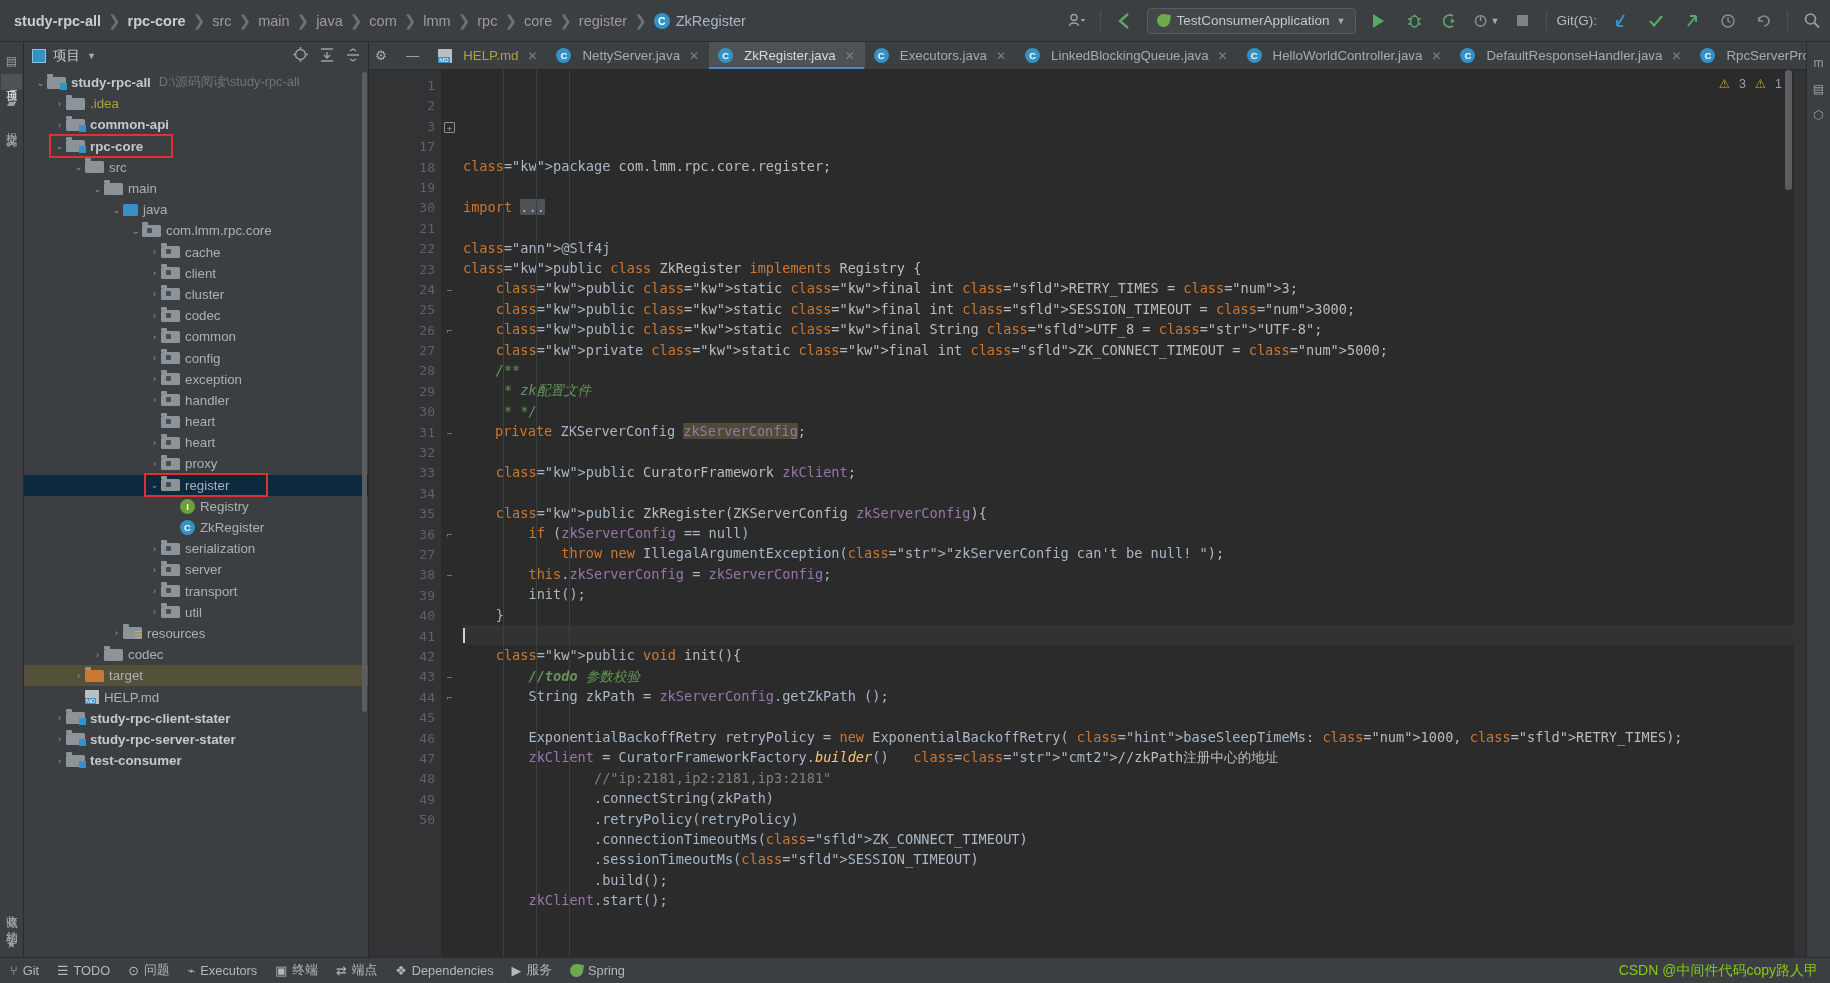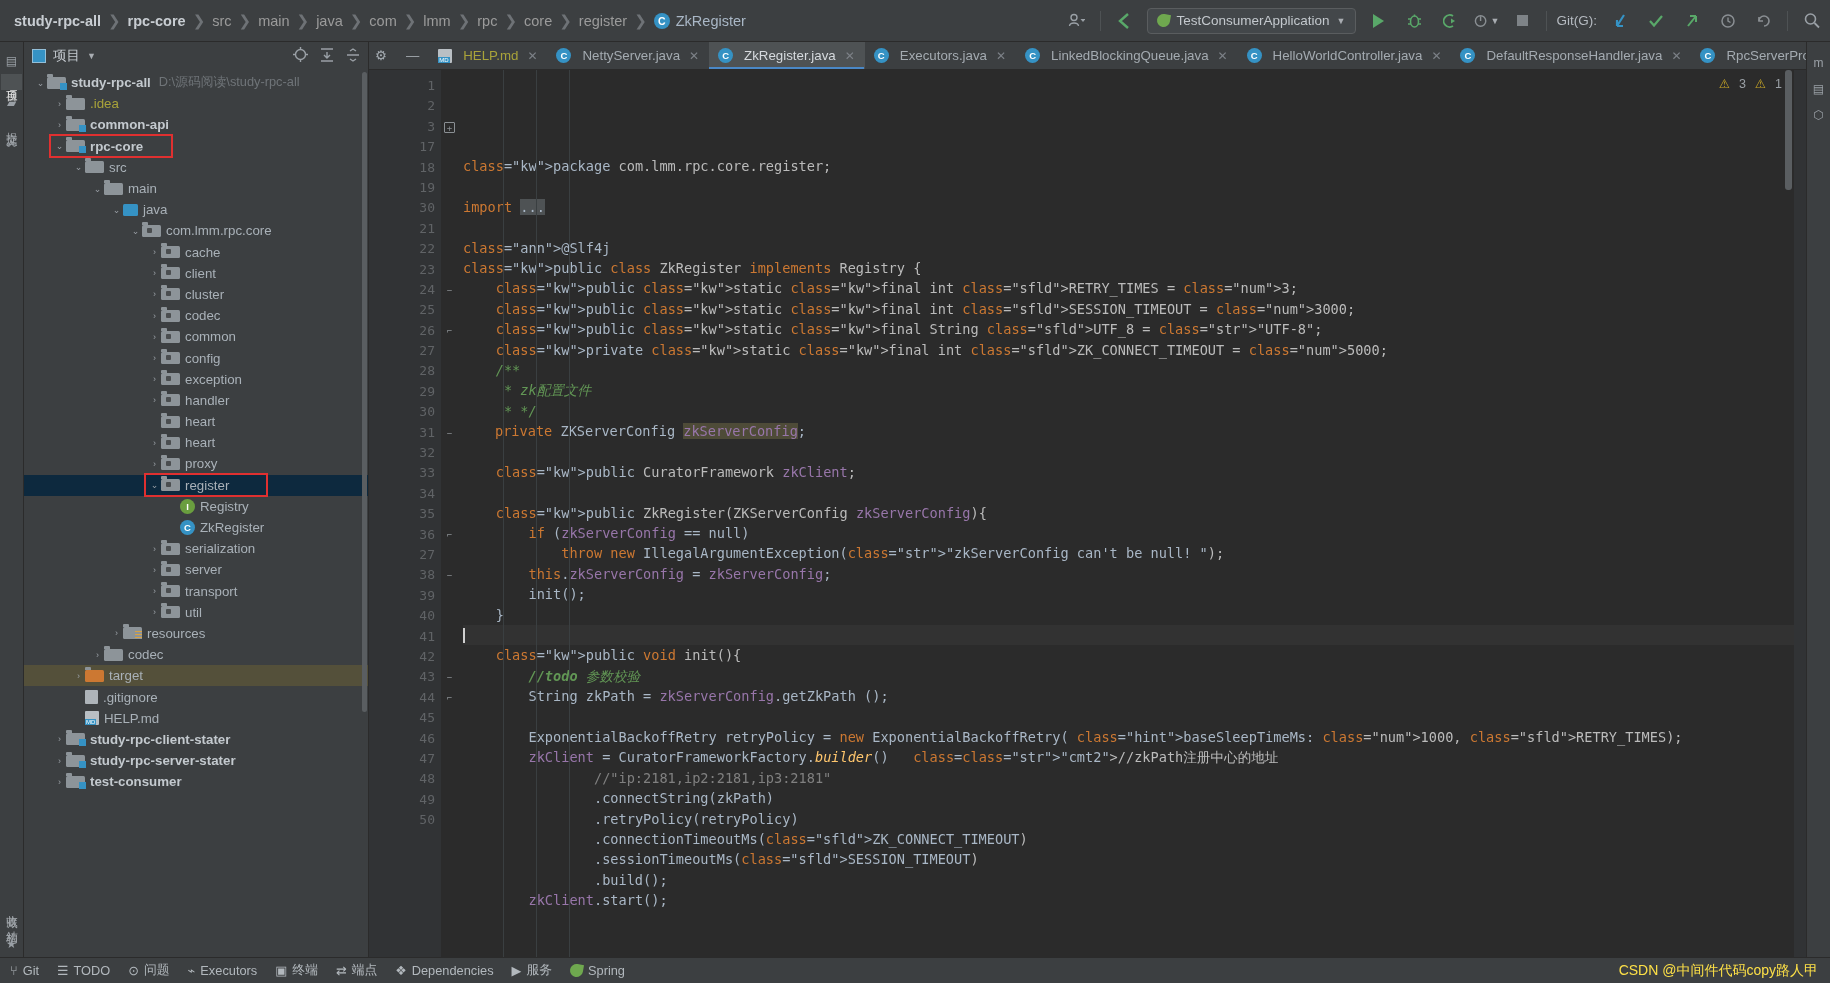--- a/index.html
+++ b/index.html
@@ -114,21 +114,21 @@
   .inspect { position:absolute; right:24px; top:6px; display:flex; gap:9px; font-size:12.5px; align-items:center; }
   .warn { color:#c9a726; } .wcount{color:#9aa0a6;}
   .rail-right { width:24px; background:#3c3f41; border-left:1px solid #2b2b2b; flex:none;
     display:flex; flex-direction:column; align-items:center; padding-top:8px; }
 
   
   .status { height:26px; background:#3c3f41; border-top:1px solid #2b2b2b;
     display:flex; align-items:center; gap:18px; padding:0 10px; flex:none; font-size:12.8px;
     color:#b2b8bd; position:relative; }
   .st-item { display:flex; align-items:center; gap:5px; }
-  .watermark { position:absolute; right:12px; color:#fde047; font-size:14px; }
+  .watermark { position:absolute; right:12px; color:#84cc16; font-size:14px; }
 </style>
 </head>
 <body>
 
 <div id="app">
 
   <div class="topbar">
     <div class="breadcrumb">
       <span class="crumb strong">study-rpc-all</span>
       <span class="sep">❯</span>
@@ -443,26 +443,20 @@
             <span style="width:67px;flex:none"></span>
             <span class="arrow">›</span>
             <span class="fico tab"></span>
             <span class="lbl">codec</span>
           </div>
           <div class="row tgt">
             <span style="width:48px;flex:none"></span>
             <span class="arrow">›</span>
             <span class="fico tab target"></span>
             <span class="lbl">target</span>
-          </div>
-          <div class="row">
-            <span style="width:48px;flex:none"></span>
-            <span class="arrow"></span>
-            <span class="xico"></span>
-            <span class="lbl">.gitignore</span>
           </div>
           <div class="row">
             <span style="width:48px;flex:none"></span>
             <span class="arrow"></span>
             <span class="mdico"></span>
             <span class="lbl">HELP.md</span>
           </div>
           <div class="row">
             <span style="width:29px;flex:none"></span>
             <span class="arrow">›</span>

